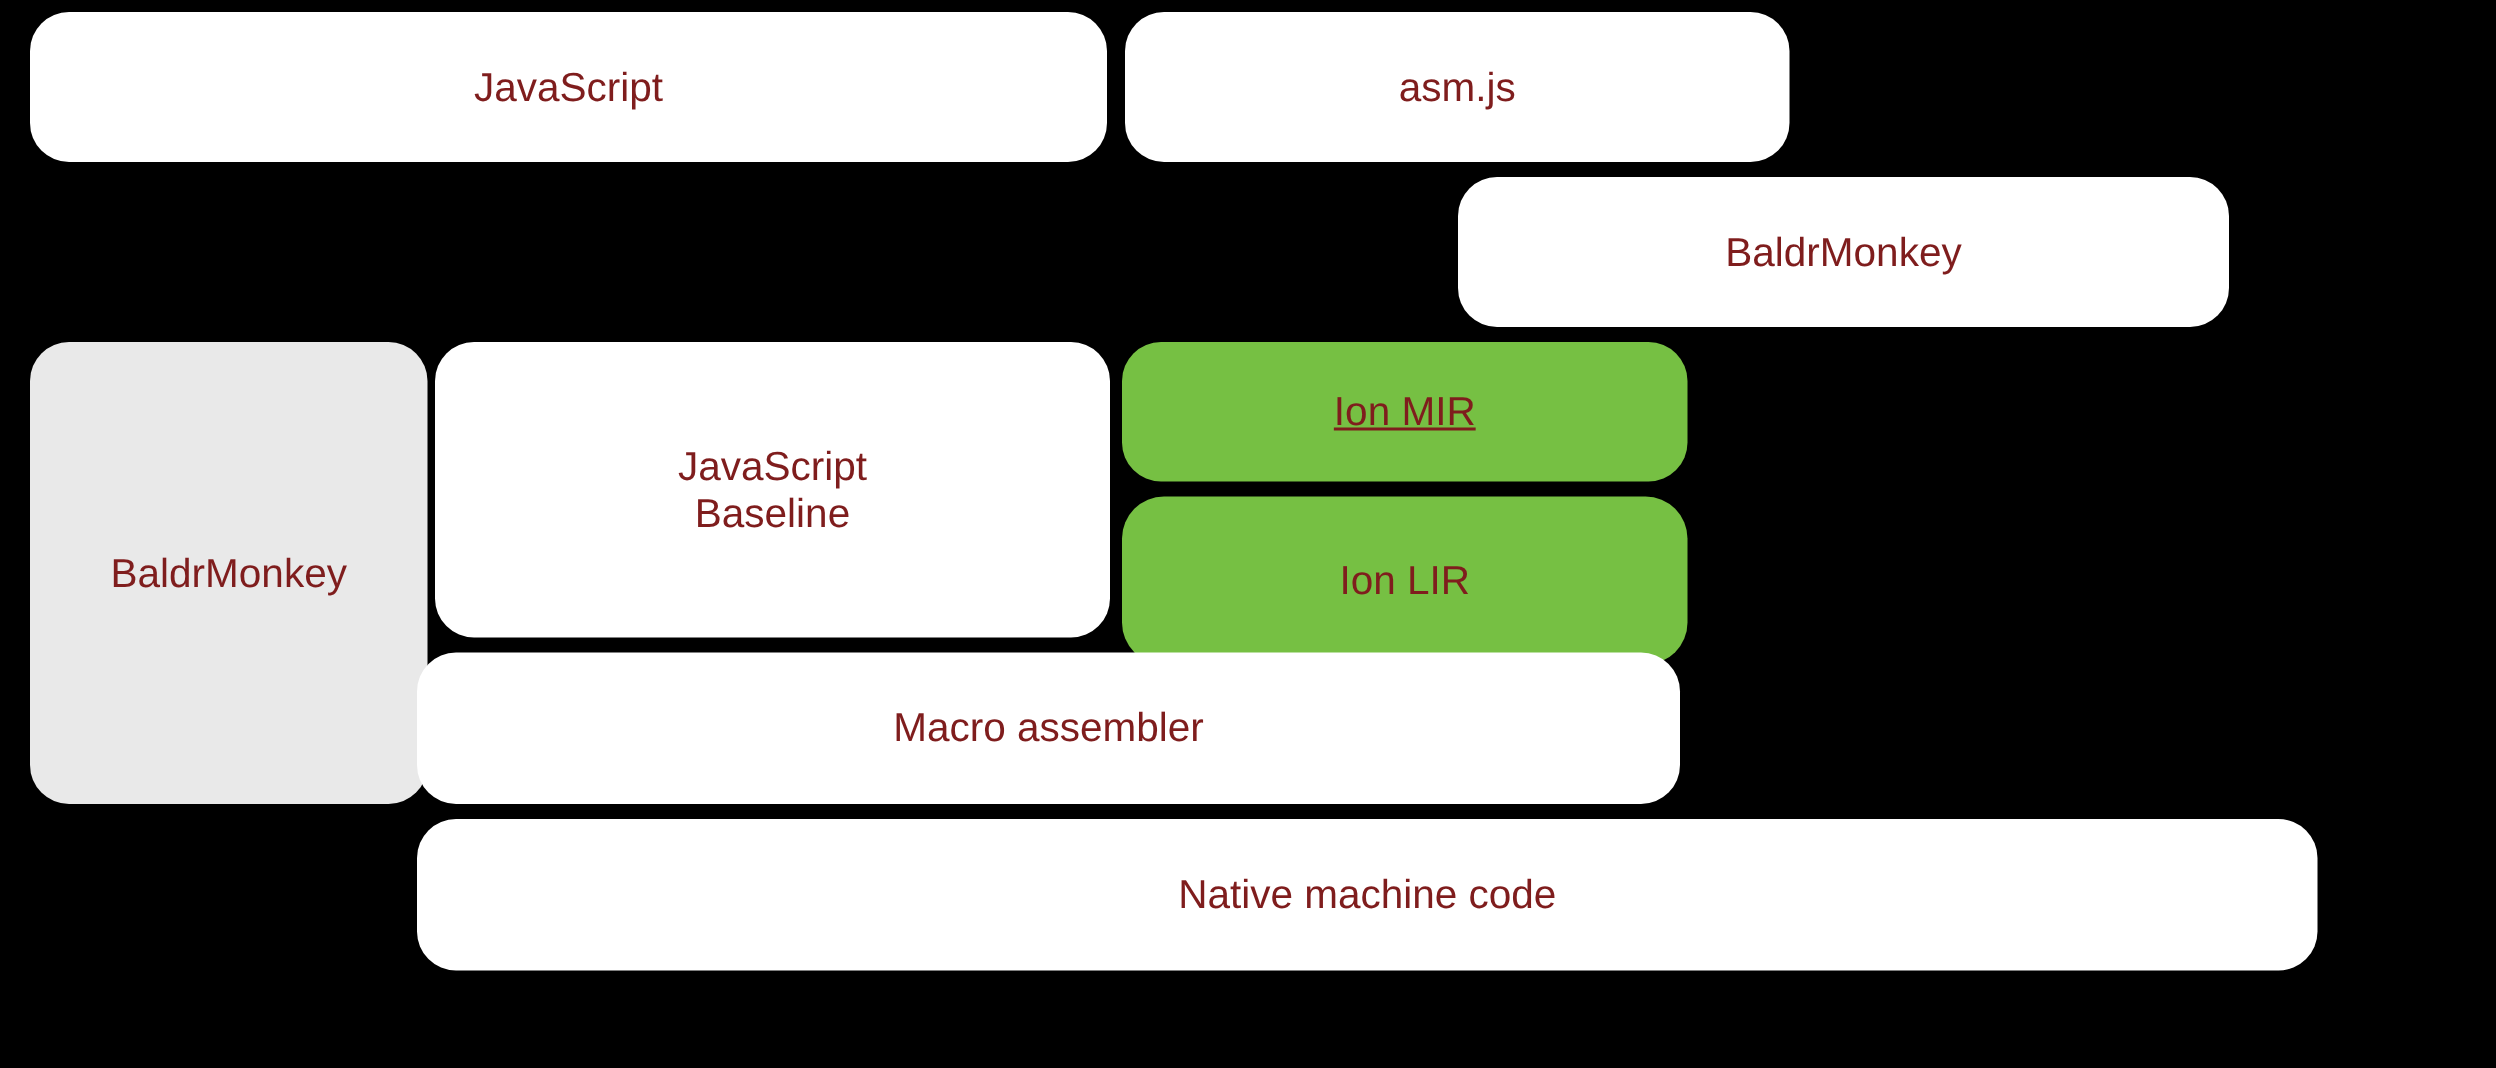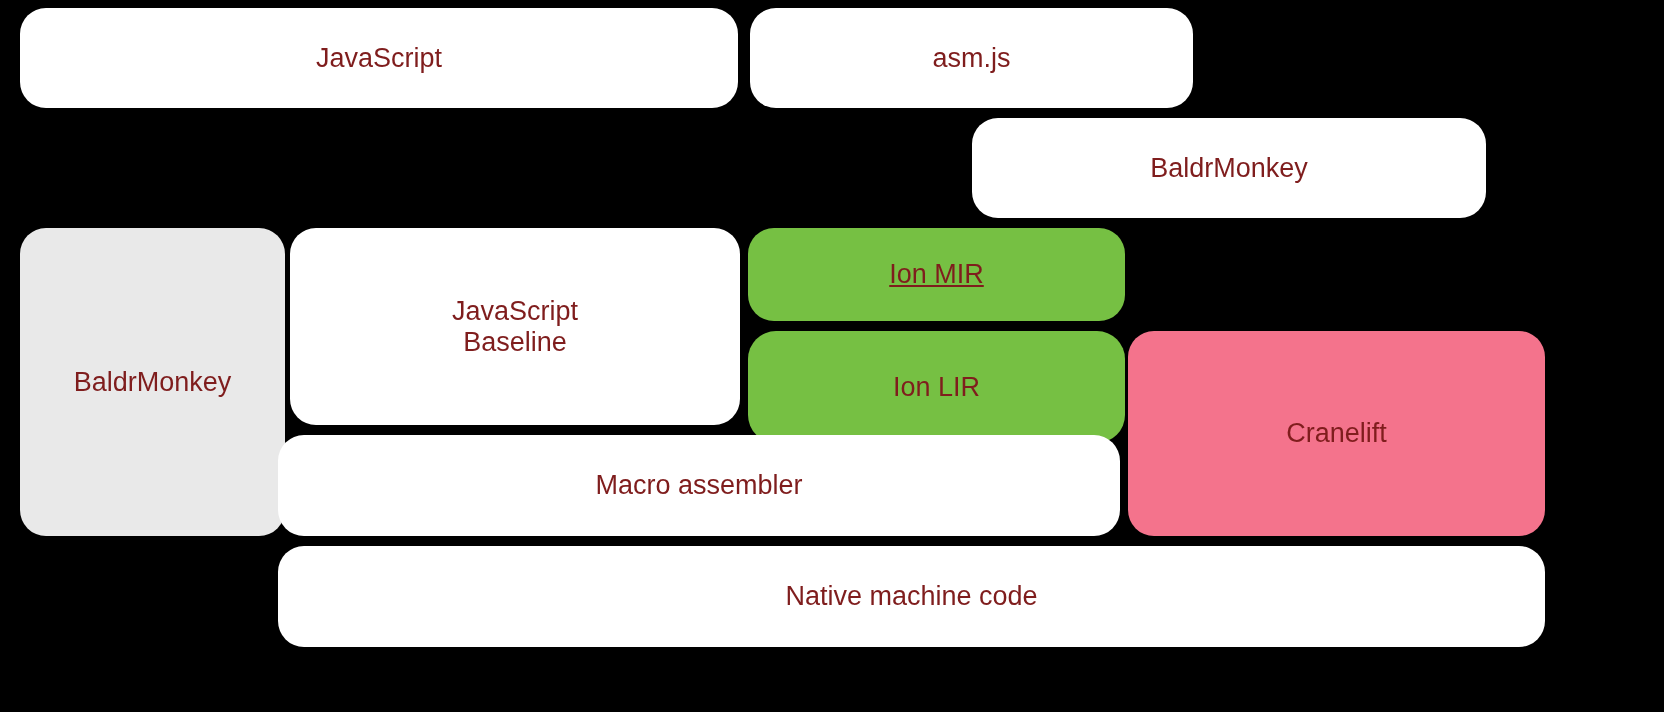--- a/index.html
+++ b/index.html
@@ -44,16 +44,15 @@
 
 <div id="canvas" style="background: rgb(0, 0, 0);">
     <div class="node fill-white" style="left: 20px; top: 8px; width: 718px; height: 100px;">JavaScript</div>
     <div class="node fill-white" style="left: 750px; top: 8px; width: 443px; height: 100px;">asm.js</div>
     <div class="node fill-white" style="left: 972px; top: 118px; width: 514px; height: 100px;">BaldrMonkey</div>
     <div class="node fill-gray" style="left: 20px; top: 228px; width: 265px; height: 308px;">BaldrMonkey</div>
     <div class="node fill-white" style="left: 290px; top: 228px; width: 450px; height: 197px;">JavaScript
 Baseline</div>
     <div class="node fill-green" style="left: 748px; top: 228px; width: 377px; height: 93px; text-decoration: underline;">Ion MIR</div>
     <div class="node fill-green" style="left: 748px; top: 331px; width: 377px; height: 112px; border-radius: 28px;">Ion LIR</div>
-    <div class="node fill-pink" style="left: 1128px; top: 331px; width: 417px; height: 205px;">Cranelift</div>
     <div class="node fill-white" style="left: 278px; top: 435px; width: 842px; height: 101px;">Macro assembler</div>
     <div class="node fill-white" style="left: 278px; top: 546px; width: 1267px; height: 101px;">Native machine code</div>
   </div>
 
 </body></html>

